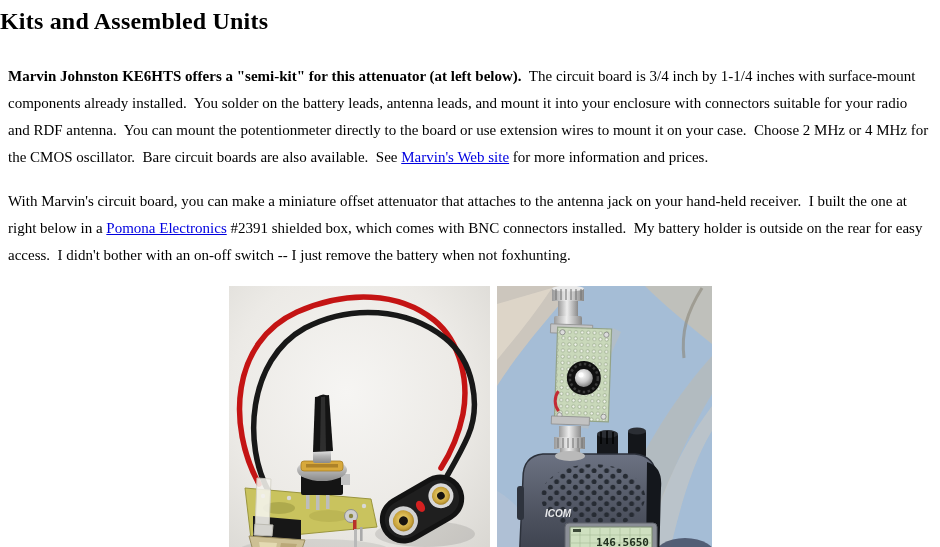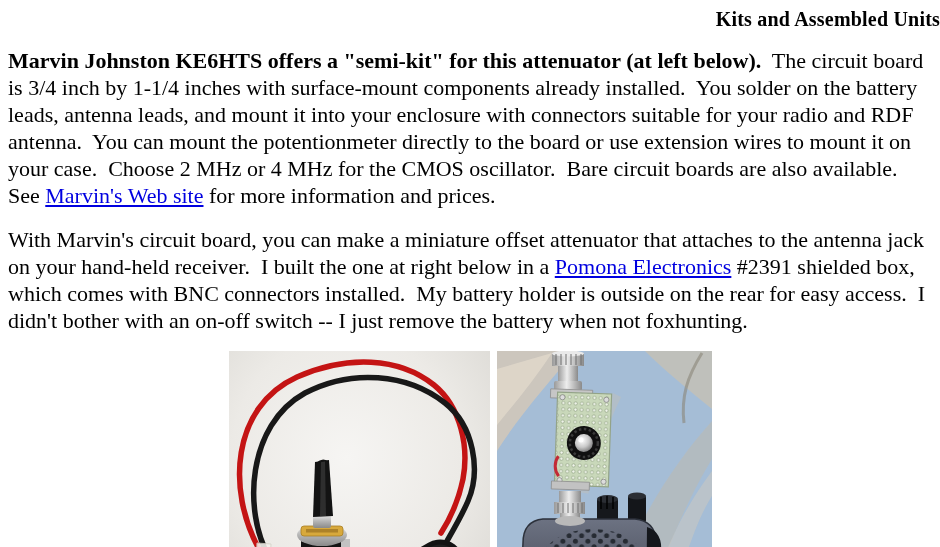--- a/index.html
+++ b/index.html
@@ -10,31 +10,31 @@
     color: #000000;
   }
   .page {
     width: 940px;
     min-height: 547px;
     margin: 0 auto;
     padding: 0 0 8px 0;
     box-sizing: border-box;
   }
   h1.title {
-    font-size: 20px;
+    font-size: 24px;
     font-weight: bold;
-    text-align: right;
-    margin: 8px 0 16px 0;
+    text-align: left;
+    margin: 8px 0 28px 0;
     letter-spacing: 0.2px;
   }
   .content {
     padding: 0 8px;
   }
   p.body-text {
-    font-size: 22px;
+    font-size: 15px;
     line-height: 27px;
     margin: 0 0 17px 0;
     white-space: pre-wrap;
   }
   p.body-text b { font-weight: bold; }
   a.page-link {
     color: #0000e0;
     text-decoration: underline;
     cursor: pointer;
   }

